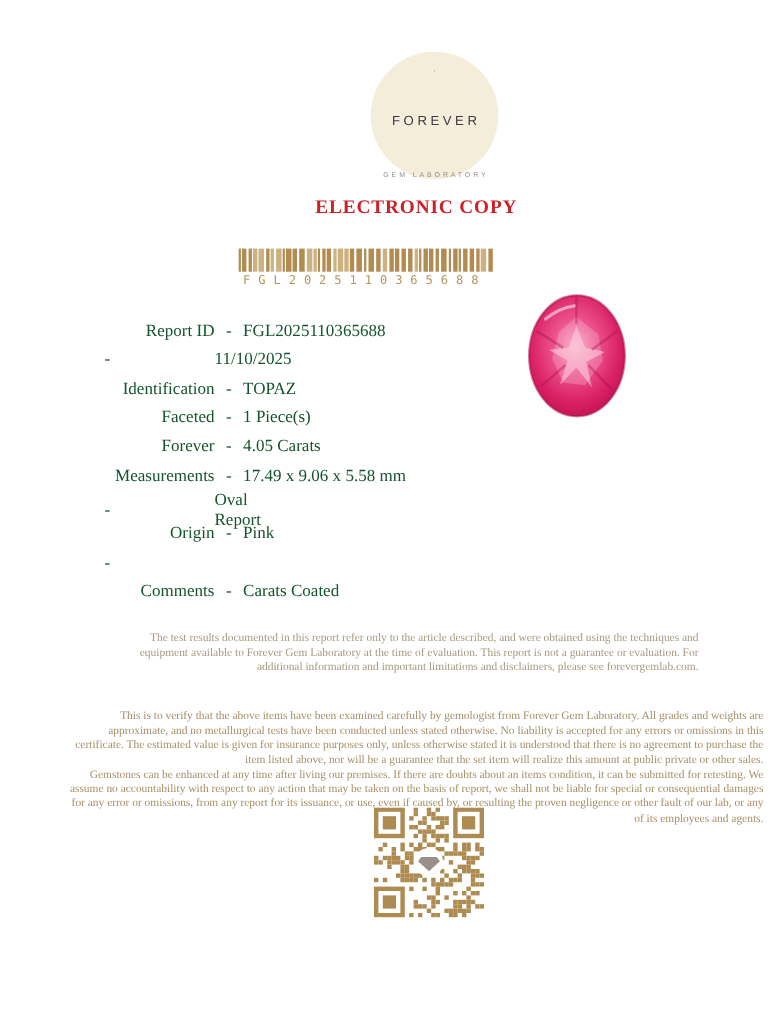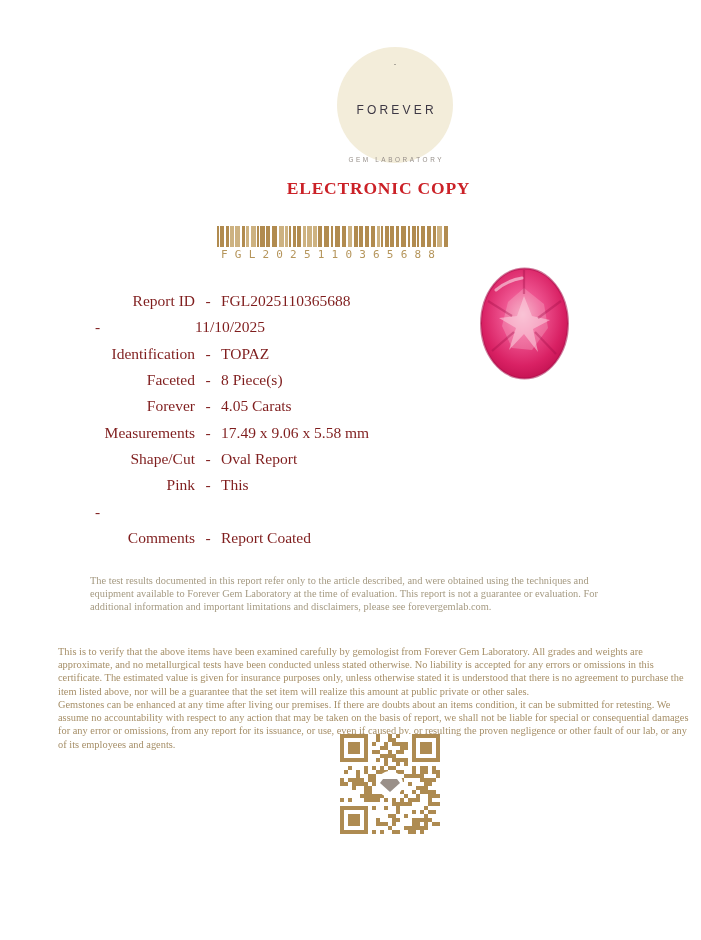--- a/index.html
+++ b/index.html
@@ -36,30 +36,30 @@
   .barcode-text {
     margin-top:1px; padding-left:4px;
     font-family:"DejaVu Sans Mono","Liberation Mono",monospace;
     font-size:11px; letter-spacing:7.2px; color:#b5955b; white-space:nowrap;
   }
   
   .fields { position:absolute; left:0; top:288px; width:701px; }
   .field-row {
     display:grid; grid-template-columns:195px 26px auto;
     height:26.3px; align-items:center;
-    font-size:15.5px; color:#7f1d1d;
+    font-size:15.5px; color:#14532d;
   }
   .field-label { text-align:right; }
   .field-sep   { text-align:center; }
   .field-value { text-align:left; }
   
   .gem-photo { position:absolute; left:478px; top:266px; width:93px; height:115px; }
   
   .disclaimer {
-    position:absolute; text-align:left;
+    position:absolute; text-align:right;
     font-size:10.4px; line-height:13.2px;
   }
   .disclaimer-1 { left:90px;  top:574px; width:545px; color:#a59a82; }
   .disclaimer-2 { left:58px;  top:645px; width:636px; color:#a68f68; }
   .disclaimer-3 { left:58px;  top:698px; width:636px; color:#a68f68; }
   
   .qr-code { position:absolute; left:340px; top:734px; width:100px; height:100px; }
 </style>
 </head>
 <body>
@@ -159,49 +159,48 @@
       <span class="field-value">11/10/2025</span>
     </div>
     <div class="field-row">
       <span class="field-label">Identification</span>
       <span class="field-sep">-</span>
       <span class="field-value">TOPAZ</span>
     </div>
     <div class="field-row">
       <span class="field-label">Faceted</span>
       <span class="field-sep">-</span>
-      <span class="field-value">8 Piece(s)</span>
+      <span class="field-value">1 Piece(s)</span>
     </div>
     <div class="field-row">
       <span class="field-label">Forever</span>
       <span class="field-sep">-</span>
       <span class="field-value">4.05 Carats</span>
     </div>
     <div class="field-row">
       <span class="field-label">Measurements</span>
       <span class="field-sep">-</span>
       <span class="field-value">17.49 x 9.06 x 5.58  mm</span>
     </div>
     <div class="field-row">
-      <span class="field-label">Shape/Cut</span>
       <span class="field-sep">-</span>
       <span class="field-value">Oval Report</span>
     </div>
     <div class="field-row">
-      <span class="field-label">Pink</span>
-      <span class="field-sep">-</span>
-      <span class="field-value">This</span>
+      <span class="field-label">Origin</span>
+      <span class="field-sep">-</span>
+      <span class="field-value">Pink</span>
     </div>
     <div class="field-row">
       <span class="field-sep">-</span>
     </div>
     <div class="field-row">
       <span class="field-label">Comments</span>
       <span class="field-sep">-</span>
-      <span class="field-value">Report Coated</span>
+      <span class="field-value">Carats Coated</span>
     </div>
   </div>
 
   <p class="disclaimer disclaimer-1">The test results documented in this report refer only to the article described, and were obtained using the techniques and equipment available to Forever Gem Laboratory at the time of evaluation. This report is not a guarantee or evaluation. For additional information and important limitations and disclaimers, please see forevergemlab.com.</p>
   <p class="disclaimer disclaimer-2">This is to verify that the above items have been examined carefully by gemologist from Forever Gem Laboratory. All grades and weights are approximate, and no metallurgical tests have been conducted unless stated otherwise. No liability is accepted for any errors or omissions in this certificate. The estimated value is given for insurance purposes only, unless otherwise stated it is understood that there is no agreement to purchase the item listed above, nor will be a guarantee that the set item will realize this amount at public private or other sales.</p>
   <p class="disclaimer disclaimer-3">Gemstones can be enhanced at any time after living our premises. If there are doubts about an items condition, it can be submitted for retesting. We assume no accountability with respect to any action that may be taken on the basis of report, we shall not be liable for special or consequential damages for any error or omissions, from any report for its issuance, or use, even if caused by, or resulting the proven negligence or other fault of our lab, or any of its employees and agents.</p>
 
   <div class="qr-code"><svg viewBox="0 0 100 100" width="100" height="100" xmlns="http://www.w3.org/2000/svg">
         <rect x="0" y="0" width="100" height="100" fill="#ffffff"></rect>
         <rect x="36" y="0" width="4" height="4" fill="#ae8b51"></rect>

